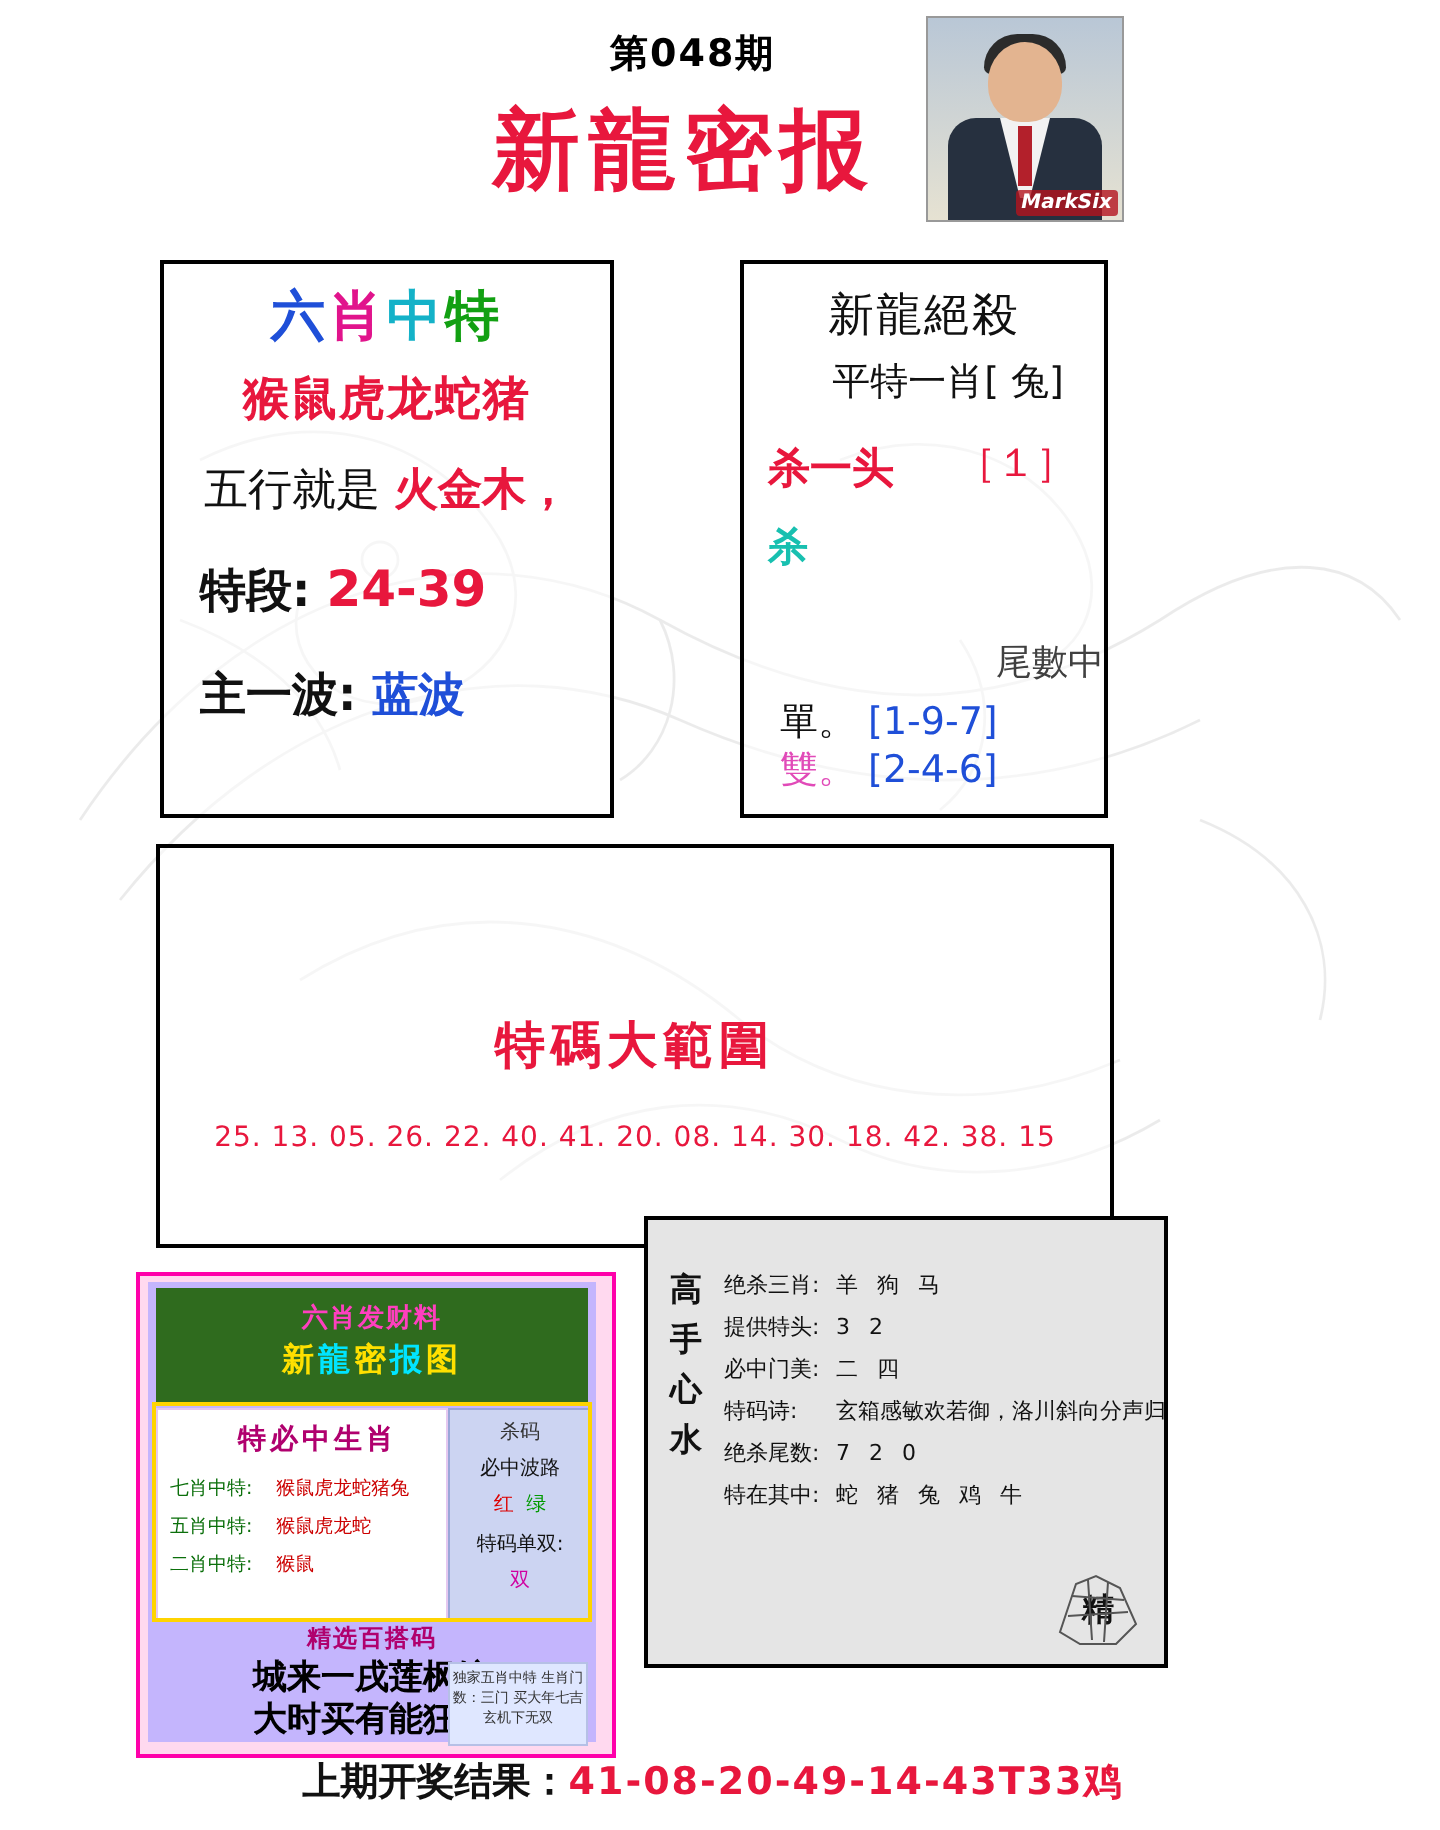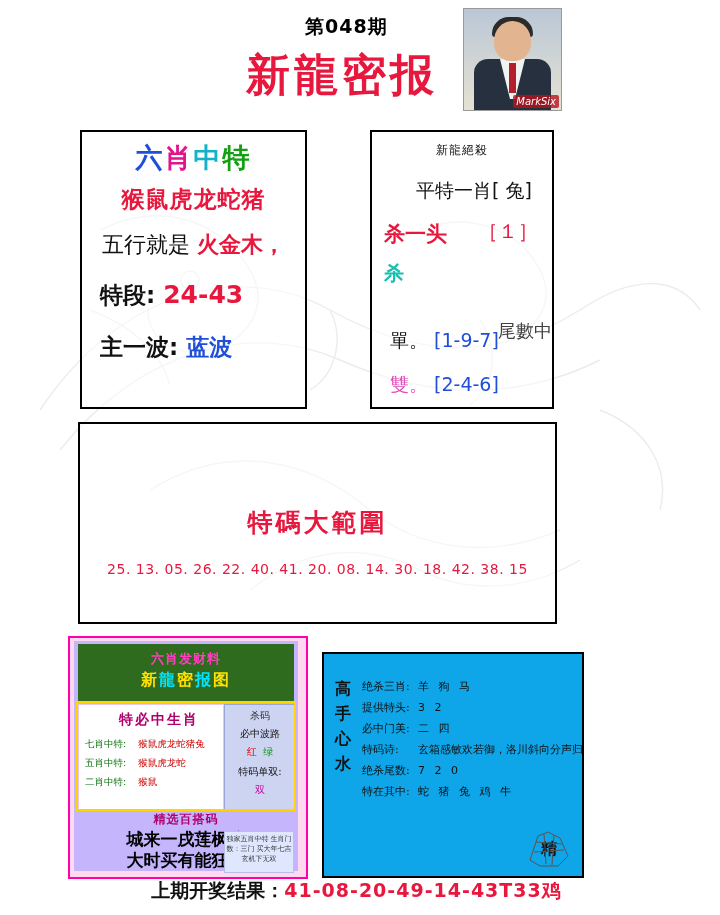--- a/index.html
+++ b/index.html
@@ -42,21 +42,21 @@
     border-radius:20px 20px 4px 4px;background:#2b2b2b;}
   .portrait .body{position:absolute;left:10px;top:50px;width:77px;height:51px;
     background:#26303f;border-radius:14px 14px 0 0;}
   .portrait .shirt{position:absolute;left:36px;top:50px;width:25px;height:40px;
     background:#f2f2f2;clip-path:polygon(0 0,100% 0,60% 100%,40% 100%);}
   .portrait .tie{position:absolute;left:45px;top:54px;width:7px;height:30px;
     background:#b3202b;}
   .portrait .logo{
     position:absolute;right:2px;bottom:2px;
     font-size:10px;color:#fff;background:rgba(180,20,30,.8);
-    padding:1px 3px;border-radius:2px;font-style:italic;font-weight:normal;
+    padding:1px 3px;border-radius:2px;font-style:italic;font-weight:bold;
   }
 
   
   .box{position:absolute;border:2px solid #000;background:rgba(255,255,255,.55);}
 
   
   #box-left{left:80px;top:130px;width:223px;height:275px;}
   .bl-title{
     position:absolute;left:0;top:8px;width:100%;text-align:center;
     font-size:27px;font-weight:bold;letter-spacing:2px;
@@ -79,30 +79,30 @@
   }
   .bl-line3 em{font-style:normal;color:#e8173d;font-weight:bold;font-size:25px;}
   .bl-line4{
     position:absolute;left:18px;top:200px;font-size:23px;font-weight:bold;color:#111;
   }
   .bl-line4 em{font-style:normal;color:#1f4fd8;font-weight:bold;}
 
   
   #box-right{left:370px;top:130px;width:180px;height:275px;}
   .br-title{position:absolute;left:0;top:10px;width:100%;text-align:center;
-    font-size:12px;color:#111;letter-spacing:1px;}
+    font-size:23px;color:#111;letter-spacing:1px;}
   .br-r1{position:absolute;left:0;top:46px;width:100%;text-align:center;
     font-size:19px;color:#111;padding-left:12px;}
   .br-r2{position:absolute;left:12px;top:88px;font-size:21px;color:#e8173d;font-weight:bold;}
   .br-r2b{position:absolute;right:14px;top:86px;font-size:20px;color:#e8173d;}
   .br-r3{position:absolute;left:12px;top:128px;font-size:20px;color:#18c0b0;font-weight:bold;}
   .br-r3b{position:absolute;left:48px;top:126px;font-size:19px;color:#18c0b0;}
   .br-r4{position:absolute;left:0;top:168px;width:100%;text-align:right;
     font-size:18px;color:#404040;margin-top:19px;}
-  .br-r5{position:absolute;left:18px;top:196px;font-size:19px;color:#111;text-align:center;}
+  .br-r5{position:absolute;left:18px;top:216px;font-size:19px;color:#111;text-align:center;}
   .br-r5 em{font-style:normal;color:#1f4fd8;}
   .br-r6{position:absolute;left:18px;top:240px;font-size:19px;color:#e14ab8;}
   .br-r6 em{font-style:normal;color:#1f4fd8;}
 
   
   #box-mid{left:78px;top:422px;width:475px;height:198px;}
   .bm-r1{position:absolute;left:0;top:44px;width:100%;text-align:center;
     font-size:20px;color:#111;letter-spacing:1px;}
   .bm-r2{position:absolute;left:0;top:82px;width:100%;text-align:center;
     font-size:25px;color:#e8173d;font-weight:bold;letter-spacing:3px;}
@@ -151,21 +151,21 @@
     font-size:12px;font-weight:bold;color:#b0006e;letter-spacing:1px;}
   .p-poem{position:absolute;left:4px;top:188px;width:216px;text-align:center;
     font-size:17px;font-weight:bold;color:#000;line-height:21px;}
   .p-tiny{position:absolute;left:150px;top:190px;width:70px;height:42px;background:#dfe7ff;
     border:1px solid #b6c0e6;font-size:7px;color:#333;line-height:10px;text-align:center;
     padding-top:2px;box-sizing:border-box;}
   .p-yellowborder{position:absolute;left:2px;top:60px;width:220px;height:110px;
     border:2px solid #ffd400;box-sizing:border-box;pointer-events:none;}
 
   
-  #box-br{left:322px;top:652px;width:258px;height:222px;border:2px solid #000;background:#0ea5e9;}
+  #box-br{left:322px;top:608px;width:258px;height:222px;border:2px solid #000;background:#e5e5e5;}
   .br-side{position:absolute;left:8px;top:22px;width:22px;
     font-size:16px;font-weight:bold;color:#111;line-height:25px;text-align:center;}
   .br-tbl{position:absolute;left:38px;top:22px;width:208px;font-size:11px;color:#111;
     line-height:21px;}
   .br-tbl .row{white-space:nowrap;}
   .br-tbl .lab{display:inline-block;width:56px;}
   .br-tbl .val{letter-spacing:3px;}
   .br-foot{position:absolute;left:0;bottom:22px;width:100%;text-align:center;
     font-size:12px;color:#111;}
   .br-stamp{position:absolute;right:12px;bottom:8px;width:42px;height:38px;
@@ -218,21 +218,21 @@
   <div class="bl-title">
     <span>六</span><span>肖</span><span>中</span><span>特</span>
   </div>
   <div class="bl-zodiac">猴鼠虎龙蛇猪</div>
   <div class="bl-line2">
     <span>五行就是</span>
     <b>火金木，</b>
   </div>
   <div class="bl-line3">
     <span>特段:</span>
-    <em>24-43</em>
+    <em>24-39</em>
   </div>
   <div class="bl-line4">
     <span>主一波:</span>
     <em>蓝波</em>
   </div>
 </div>
 
 <div class="box" id="box-right">
   <div class="br-title">新龍絕殺</div>
   <div class="br-r1">平特一肖[ 兔]</div>

